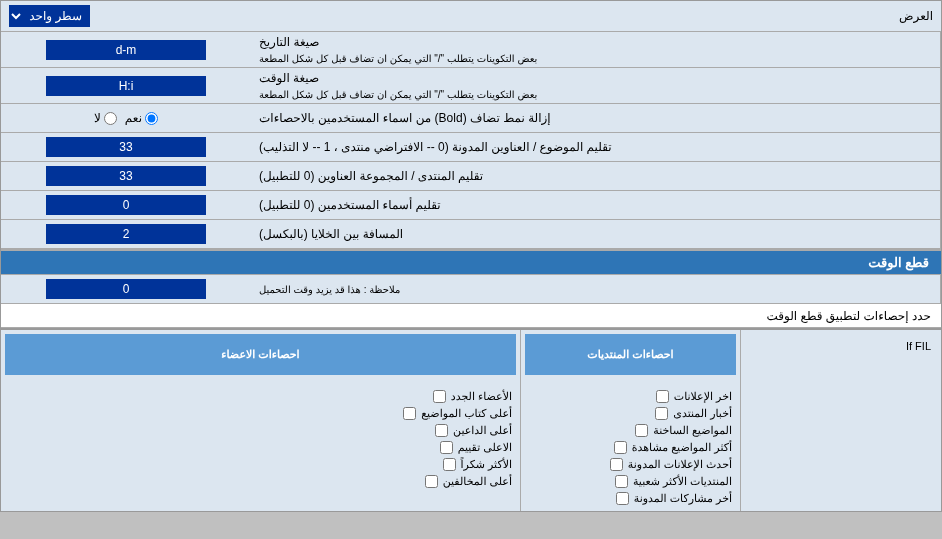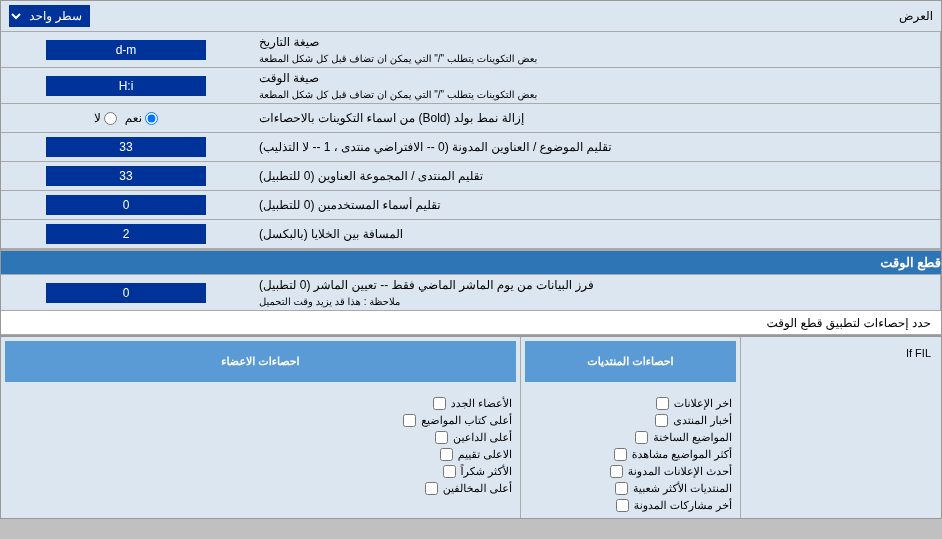--- a/index.html
+++ b/index.html
@@ -131,21 +131,21 @@
     }
     .top-select-area {
       display: flex;
       align-items: center;
       gap: 6px;
     }
     .section-separator {
       background: #2e75b6;
       color: #fff;
       font-weight: bold;
-      padding: 4px 0;
+      padding: 4px 12px;
       text-align: right;
       font-size: 13px;
       border-top: 2px solid #aaa;
       border-bottom: 1px solid #aaa;
     }
     .note-text {
       font-size: 10px;
       color: #000;
     }
     .multi-line-label {
@@ -185,21 +185,21 @@
       <span>صيغة الوقت</span>
       <span class="note-text">بعض التكوينات يتطلب "/" التي يمكن ان تضاف قبل كل شكل المطعة</span>
     </div>
     <div class="input-cell">
       <input class="text-input" type="text" value="H:i" style="">
     </div>
   </div>
 
   <div class="row">
     <div class="label-cell">
-      إزالة نمط بولد (Bold) من اسماء التكوينات بالاحصاءات
+      إزالة نمط تضاف (Bold) من اسماء المستخدمين بالاحصاءات
     </div>
     <div class="input-cell">
       <div class="radio-group">
         <label class="radio-label">
           <input type="radio" name="bold_remove" checked="" style=""> نعم
         </label>
         <label class="radio-label">
           <input type="radio" name="bold_remove" style=""> لا
         </label>
       </div>
@@ -239,21 +239,20 @@
     </div>
     <div class="input-cell">
       <input class="text-input" type="text" value="2" style="">
     </div>
   </div>
 
   <div class="section-separator">قطع الوقت</div>
 
   <div class="row">
     <div class="label-cell multi-line-label">
-      <span>فرز البيانات من يوم الماشر الماضي فقط -- تعيين الماشر (0 لتطبيل)</span>
       <span class="note-text">ملاحظة : هذا قد يزيد وقت التحميل</span>
     </div>
     <div class="input-cell">
       <input class="text-input" type="text" value="0" style="">
     </div>
   </div>
 
   <div class="row" style="background:#ffffff; padding: 3px 10px; min-height:24px;">
     <div style="flex:1; text-align:right; color:#000; font-size:12px;">حدد إحصاءات لتطبيق قطع الوقت</div>
   </div>

